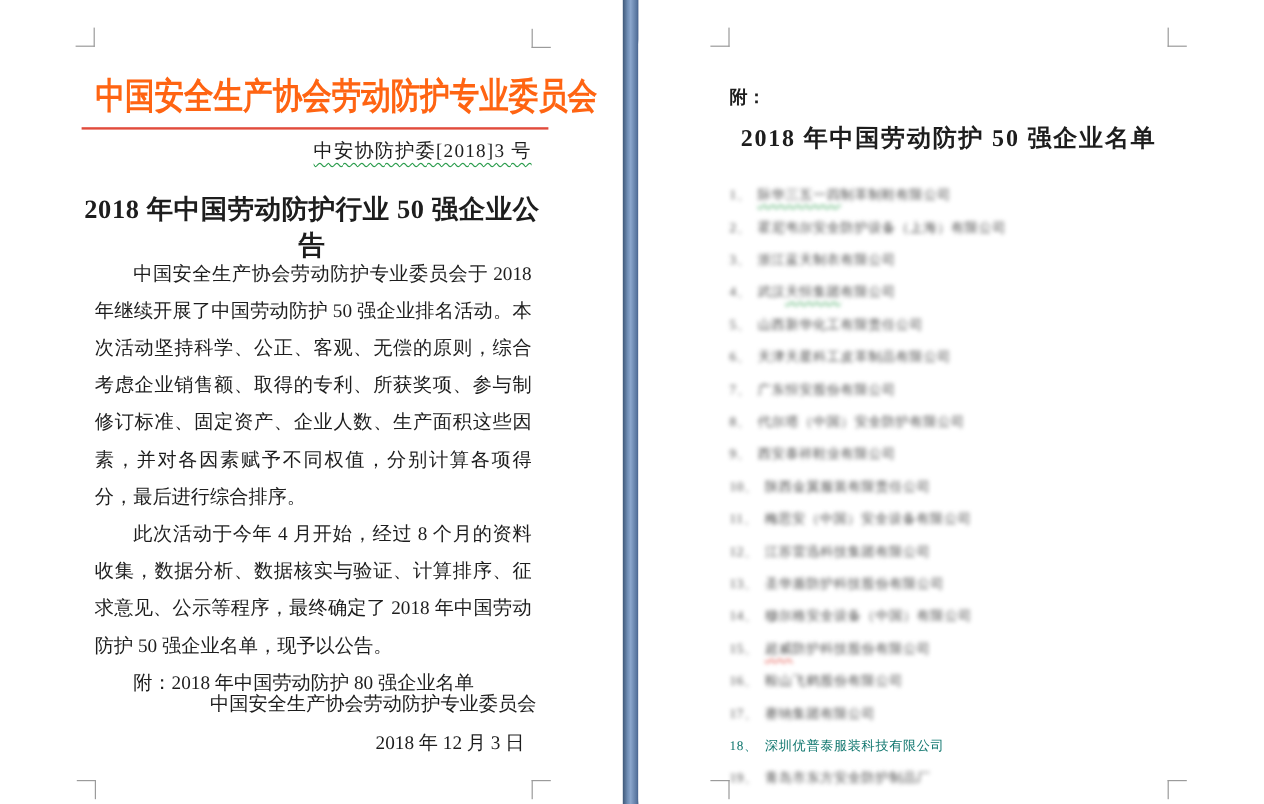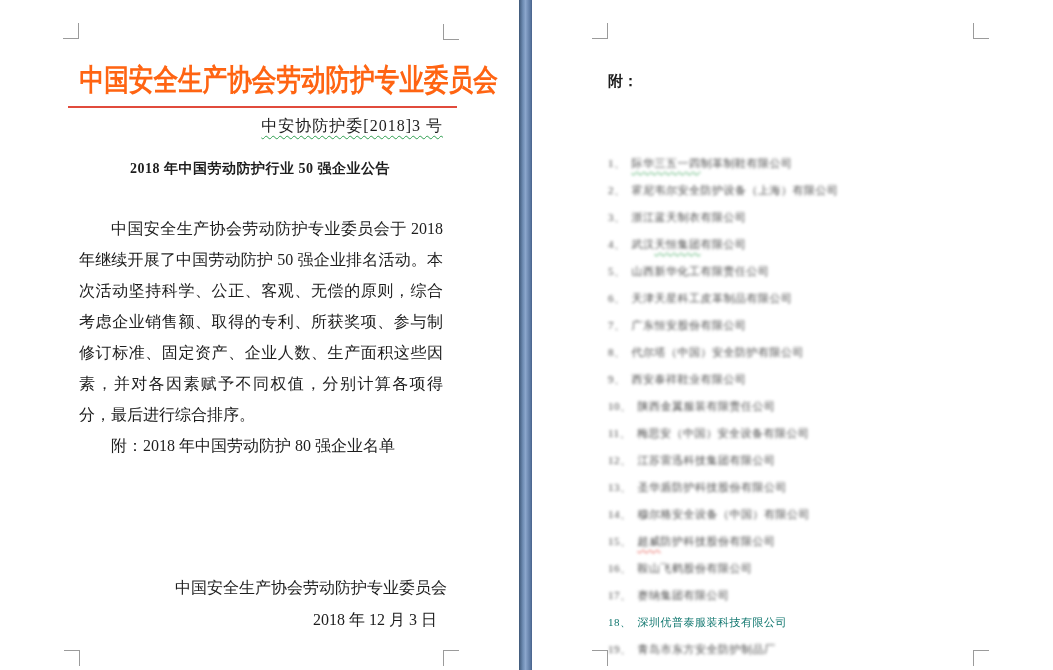--- a/index.html
+++ b/index.html
@@ -29,21 +29,21 @@
     font-size:30px;font-weight:bold;color:var(--header-orange);
     transform:scaleX(0.82);transform-origin:center;white-space:nowrap;letter-spacing:0px;}
   .red-rule{position:absolute;top:90px;left:68px;width:389px;height:2px;background:var(--rule-red);}
   .doc-number{position:absolute;top:100px;left:79px;width:364px;text-align:right;
     font-size:16px;letter-spacing:1px;}
   .squiggle-green{text-decoration-line:underline;text-decoration-style:wavy;
     text-decoration-color:var(--sq-green);text-decoration-thickness:1px;text-underline-offset:4px;}
   .squiggle-red{text-decoration-line:underline;text-decoration-style:wavy;
     text-decoration-color:var(--sq-red);text-decoration-thickness:1px;text-underline-offset:4px;}
   .doc-title{position:absolute;top:144px;left:60px;width:400px;text-align:center;
-    font-size:14px;font-weight:bold;letter-spacing:0.5px;}
+    font-size:22px;font-weight:bold;letter-spacing:0.5px;}
   .body-text{position:absolute;top:197px;left:79px;width:364px;
     font-size:16px;line-height:31px;text-align:justify;}
   .body-text p{text-indent:2em;}
   .signature{position:absolute;top:556px;right:72px;text-align:right;
     font-size:16px;line-height:32px;white-space:nowrap;}
   .signature .sig-date{margin-right:10px;}
 
   
   .attach-label{position:absolute;top:56px;left:76px;font-size:15px;font-weight:bold;}
   .list-title{position:absolute;top:86px;left:76px;width:365px;text-align:center;
@@ -61,32 +61,34 @@
 
   <div class="page" id="page-left">
     <div class="org-header">中国安全生产协会劳动防护专业委员会</div>
     <div class="red-rule"></div>
     <div class="doc-number">
       <span class="squiggle-green">中安协防护委[2018]3 号</span>
     </div>
     <div class="doc-title">2018 年中国劳动防护行业 50 强企业公告</div>
     <div class="body-text">
       <p>中国安全生产协会劳动防护专业委员会于 2018 年继续开展了中国劳动防护 50 强企业排名活动。本次活动坚持科学、公正、客观、无偿的原则，综合考虑企业销售额、取得的专利、所获奖项、参与制修订标准、固定资产、企业人数、生产面积这些因素，并对各因素赋予不同权值，分别计算各项得分，最后进行综合排序。</p>
+      <p>此次活动于今年 4 月开始，经过 8 个月的资料收集，数据分析、数据核实与验证、计算排序、征求意见、公示等程序，最终确定了 2018 年中国劳动防护 50 强企业名单，现予以公告。</p>
       <p>附：2018 年中国劳动防护 80 强企业名单</p>
     </div>
     <div class="signature">
       <div>中国安全生产协会劳动防护专业委员会</div>
       <div class="sig-date">2018 年 12 月 3 日</div>
     </div>
   </div>
 
   <div id="divider"></div>
 
   <div class="page" id="page-right">
     <div class="attach-label">附：</div>
+    <div class="list-title">2018 年中国劳动防护 50 强企业名单</div>
     <div class="company-list">
         <div class="company-row blurred"><span class="rank">1、</span><span class="cname"><span></span><span class="squiggle-green">际华三五一四</span><span>制革制鞋有限公司</span></span></div>
         <div class="company-row blurred"><span class="rank">2、</span><span class="cname">霍尼韦尔安全防护设备（上海）有限公司</span></div>
         <div class="company-row blurred"><span class="rank">3、</span><span class="cname">浙江蓝天制衣有限公司</span></div>
         <div class="company-row blurred"><span class="rank">4、</span><span class="cname"><span>武汉</span><span class="squiggle-green">天恒集团</span><span>有限公司</span></span></div>
         <div class="company-row blurred"><span class="rank">5、</span><span class="cname">山西新华化工有限责任公司</span></div>
         <div class="company-row blurred"><span class="rank">6、</span><span class="cname">天津天星科工皮革制品有限公司</span></div>
         <div class="company-row blurred"><span class="rank">7、</span><span class="cname">广东恒安股份有限公司</span></div>
         <div class="company-row blurred"><span class="rank">8、</span><span class="cname">代尔塔（中国）安全防护有限公司</span></div>
         <div class="company-row blurred"><span class="rank">9、</span><span class="cname">西安泰祥鞋业有限公司</span></div>

